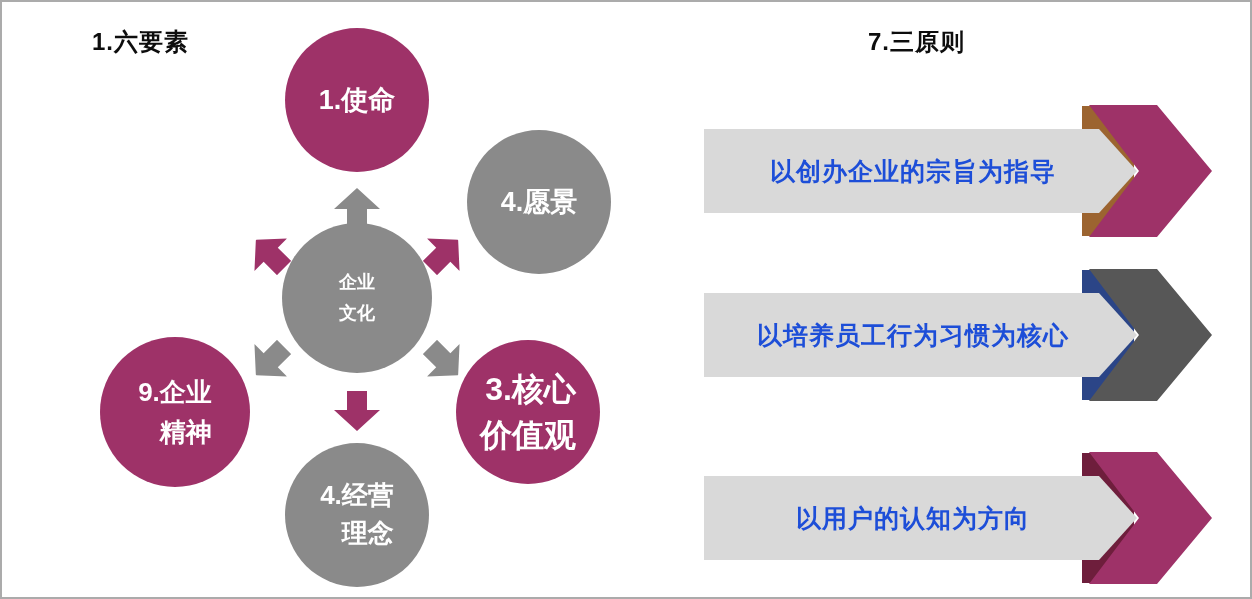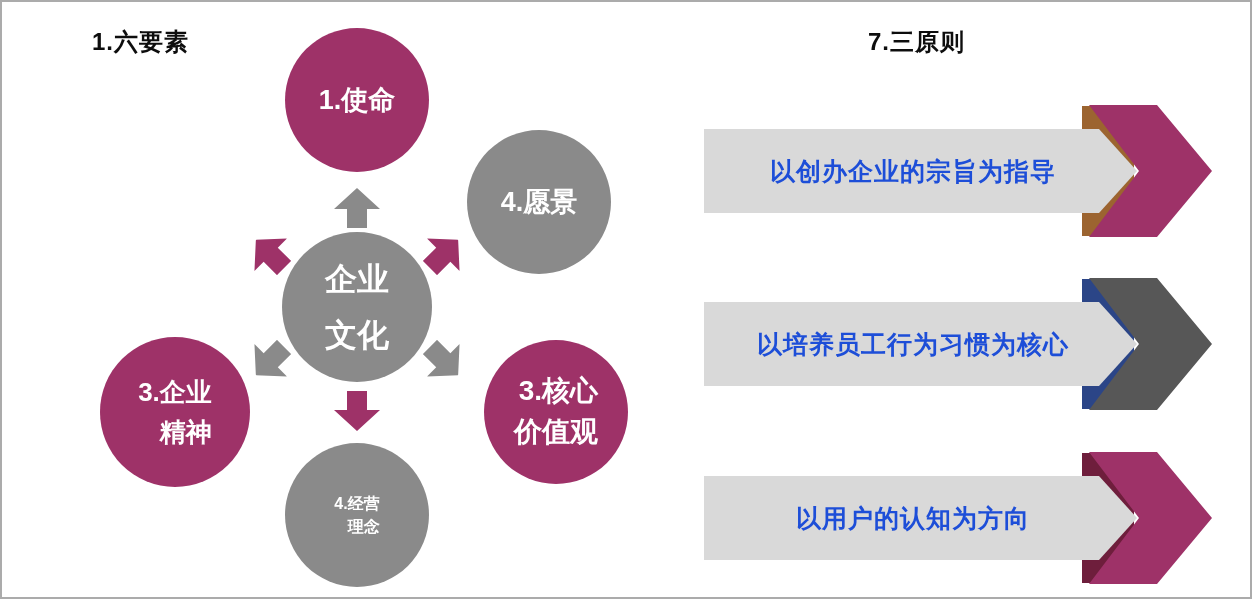--- a/index.html
+++ b/index.html
@@ -10,60 +10,60 @@
   #title-left{left:90px;top:24px;}
   #title-right{left:866px;top:24px;}
 
   
   .circle{position:absolute;border-radius:50%;display:flex;align-items:center;justify-content:center;
           text-align:right;color:#fff;font-weight:bold;white-space:pre-line;line-height:1.5;}
   .c-magenta{background:#9E3268;}
   .c-gray{background:#8A8A8A;}
   #circle-mission   {left:283px;top:26px;width:144px;height:144px;font-size:27px;}
   #circle-vision    {left:465px;top:128px;width:144px;height:144px;font-size:27px;}
-  #circle-values    {left:482px;top:338px;width:144px;height:144px;font-size:28px;line-height:1.45;}
-  #circle-philosophy{left:283px;top:441px;width:144px;height:144px;font-size:16px;line-height:1.45;}
+  #circle-values    {left:454px;top:338px;width:144px;height:144px;font-size:32px;line-height:1.45;}
+  #circle-philosophy{left:283px;top:441px;width:144px;height:144px;font-size:26px;line-height:1.45;}
   #circle-spirit    {left:98px;top:335px;width:150px;height:150px;font-size:26px;line-height:1.55;}
   #circle-workstyle {left:98px;top:125px;width:150px;height:150px;font-size:26px;line-height:1.55;}
-  #circle-center    {left:280px;top:230px;width:150px;height:150px;font-size:32px;line-height:1.75;}
+  #circle-center    {left:280px;top:221px;width:150px;height:150px;font-size:18px;line-height:1.75;}
 
   
   .blk-arrow{position:absolute;width:46px;height:40px;}
   #arrow-up{left:332px;top:186px;}
   #arrow-up-left{left:245px;top:232px;transform:rotate(-45deg);}
   #arrow-up-right{left:419px;top:232px;transform:rotate(45deg);}
   #arrow-down-left{left:245px;top:339px;transform:rotate(-135deg);}
   #arrow-down-right{left:419px;top:339px;transform:rotate(135deg);}
   #arrow-down{left:332px;top:389px;transform:rotate(180deg);}
 
   
   .banner{position:absolute;left:695px;width:550px;height:136px;}
   #banner-1{top:101px;}
-  #banner-2{top:274px;}
+  #banner-2{top:265px;}
   #banner-3{top:448px;}
   .banner svg{position:absolute;left:0;top:0;}
   .banner-text{position:absolute;left:7px;top:26px;width:396px;height:84px;
                display:flex;align-items:center;justify-content:center;
                font-size:25px;font-weight:bold;color:#1d4ed8;letter-spacing:1px;margin-left:11px;}
 </style>
 </head>
 <body>
 
 <div class="frame">
 
   <div class="section-title" id="title-left">1.六要素</div>
   <div class="section-title" id="title-right">7.三原则</div>
 
   <div class="circle c-magenta" id="circle-mission">1.使命</div>
   <div class="circle c-gray" id="circle-vision">4.愿景</div>
   <div class="circle c-magenta" id="circle-values">3.核心
 价值观</div>
   <div class="circle c-gray" id="circle-philosophy">4.经营
 理念</div>
-  <div class="circle c-magenta" id="circle-spirit">3.企业
+  <div class="circle c-magenta" id="circle-spirit">9.企业
 精神</div>
   <div class="circle c-gray" id="circle-center">企业
 文化</div>
 
   <svg class="blk-arrow" id="arrow-up" viewBox="0 0 46 40">
     <polygon points="23,0 46,21 33,21 33,40 13,40 13,21 0,21" fill="#8A8A8A"></polygon>
   </svg>
   <svg class="blk-arrow" id="arrow-up-left" viewBox="0 0 46 40">
     <polygon points="23,0 46,21 33,21 33,40 13,40 13,21 0,21" fill="#9E3268"></polygon>
   </svg>

